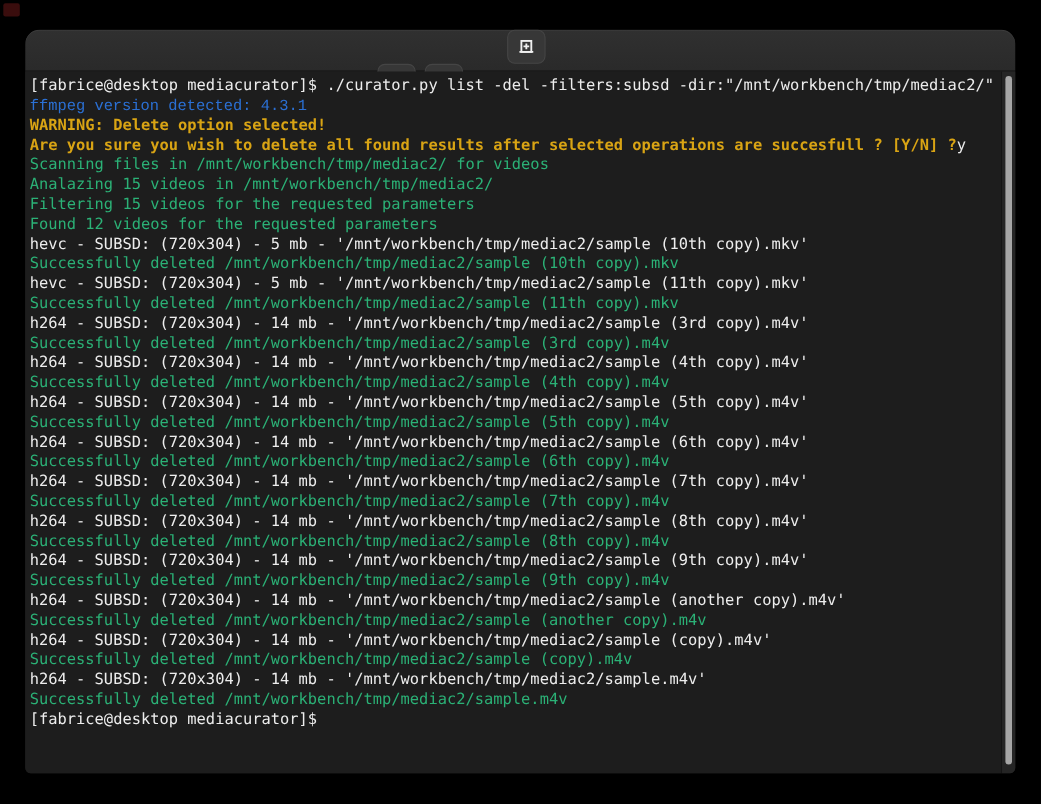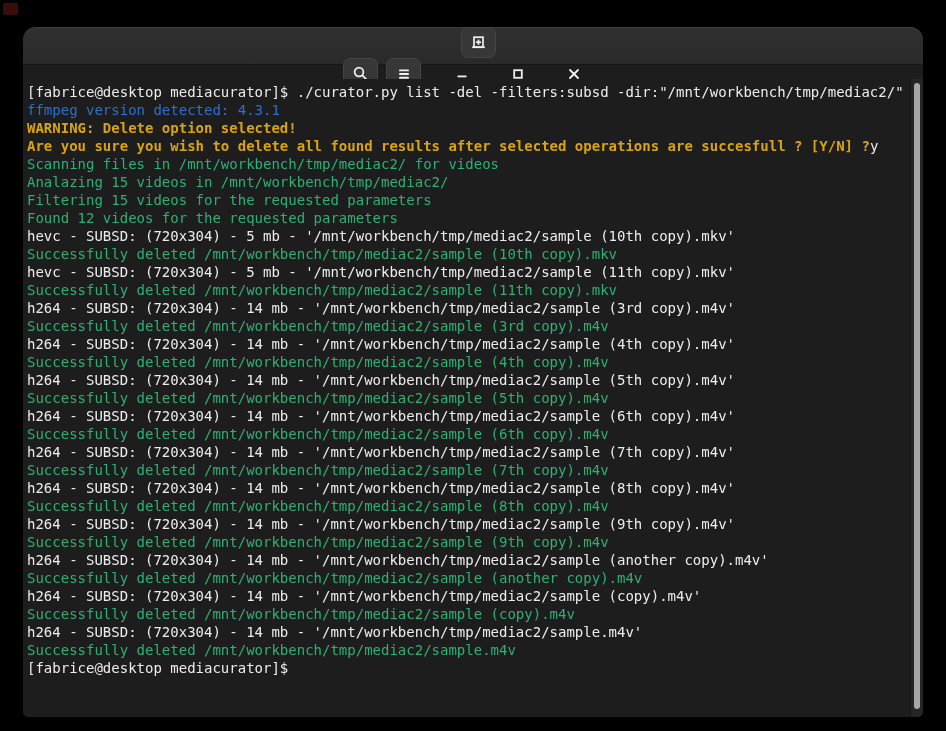--- a/index.html
+++ b/index.html
@@ -36,30 +36,30 @@
   .new-tab-btn{margin-left:10px;}
   .title{flex:1;text-align:center;color:#ffffff;font-size:13px;font-weight:700;
     white-space:nowrap;overflow:hidden;letter-spacing:.1px;}
   .right-group{display:flex;align-items:center;gap:8px;margin-right:14px;flex:0 0 auto;}
   .win-ctl{width:30px;height:31px;display:flex;align-items:center;justify-content:center;
     cursor:pointer;}
   .win-ctl svg{display:block;}
   .ctl-spacer{width:10px;}
 
   
-  .terminal{position:absolute;left:0;top:52px;width:100%;height:638px;
+  .terminal{position:absolute;left:0;top:38px;width:100%;height:638px;
     background:var(--term-bg);border-radius:0 0 5px 5px;overflow:hidden;}
   .term-output{position:absolute;left:4px;top:4px;right:16px;
     font-family:"DejaVu Sans Mono","Liberation Mono",monospace;
     font-size:14px;line-height:18px;white-space:pre;color:var(--fg);}
   .line{height:18px;}
   .c-fg{color:var(--fg);}
   .c-green{color:var(--green);}
   .c-yellow{color:var(--yellow);font-weight:bold;}
-  .c-blue{color:var(--blue);}
+  .c-blue{color:var(--blue);font-family:Liberation Mono, monospace;}
 
   
   .scrollbar-track{position:absolute;right:0;top:0;width:13px;height:100%;
     background:#252525;border-left:1px solid #151515;border-radius:0 0 5px 0;}
   .scrollbar-thumb{position:absolute;left:3px;top:4px;width:6px;height:626px;
     background:#a6a6a6;border-radius:3px;cursor:pointer;}
 </style>
 </head>
 <body>
 

